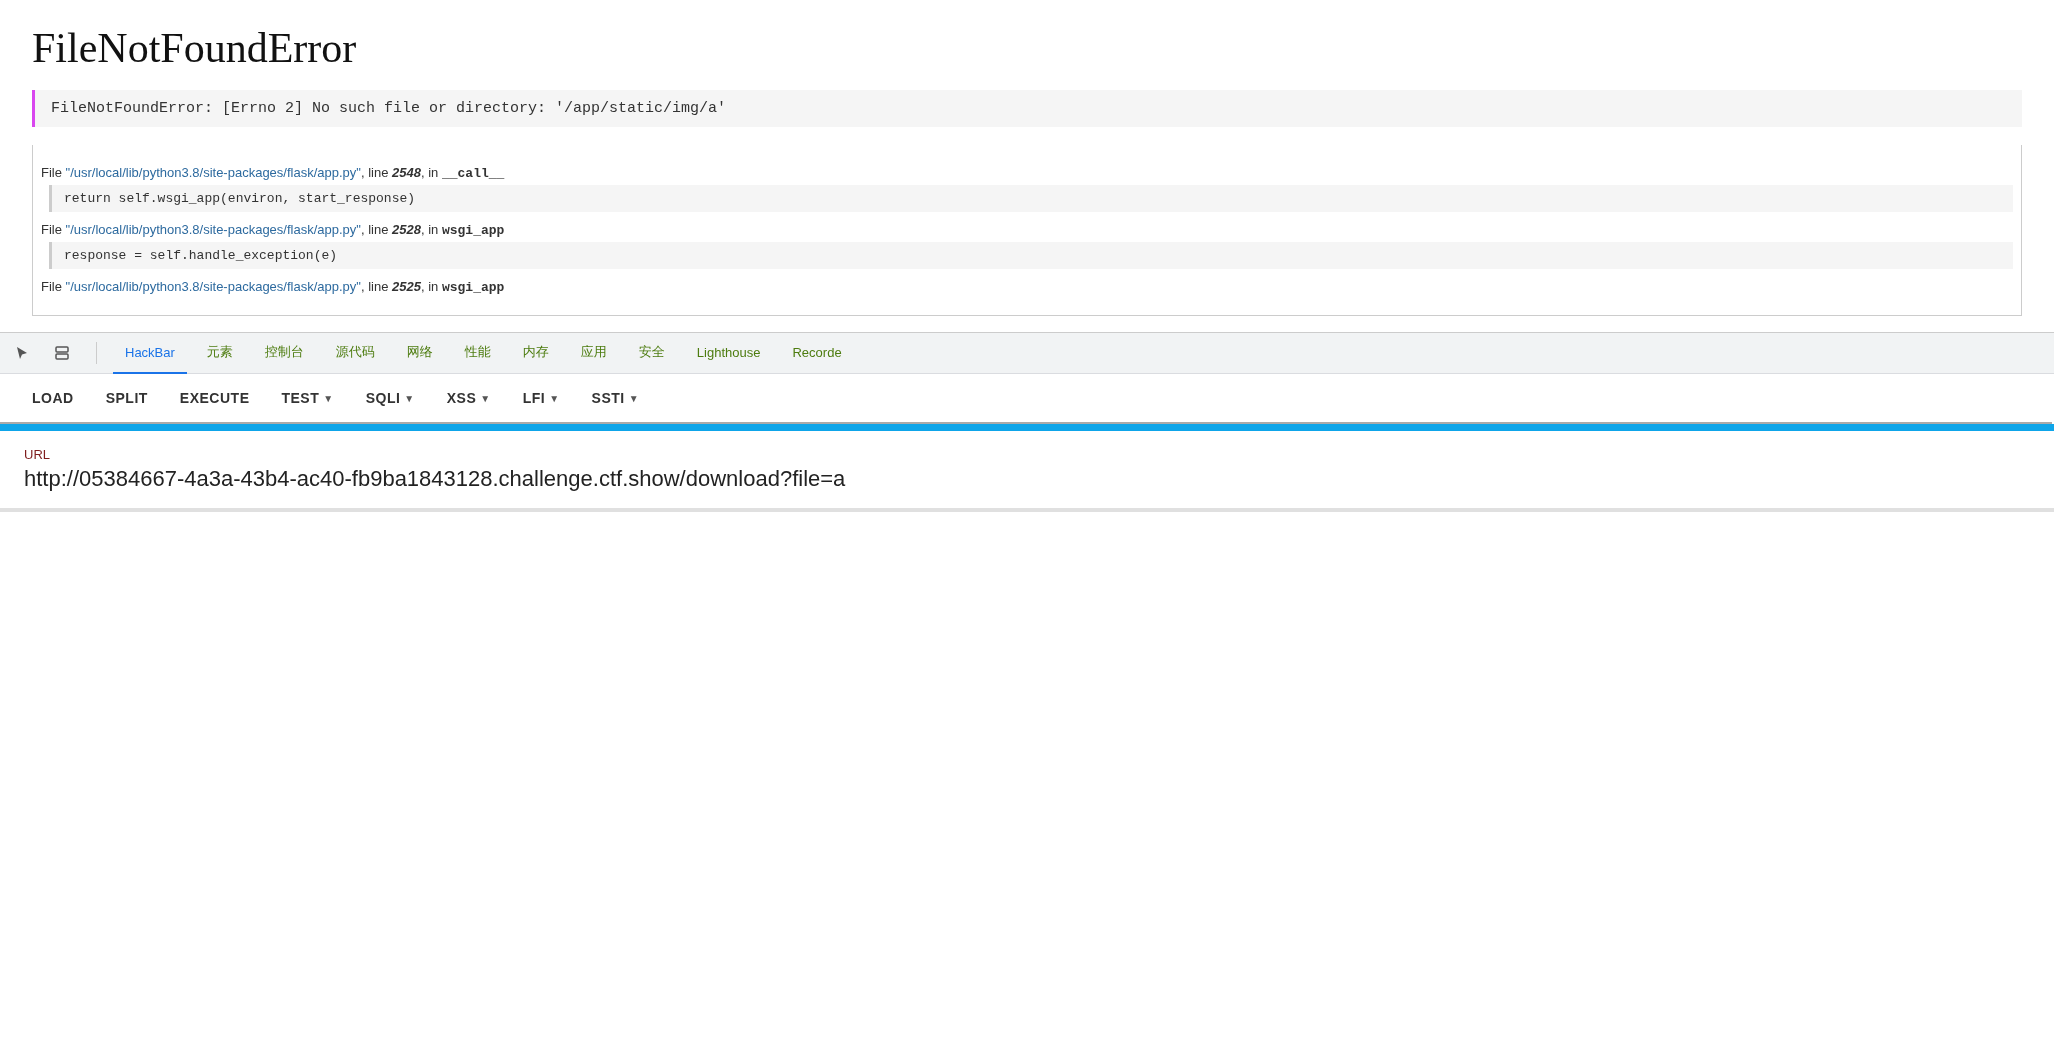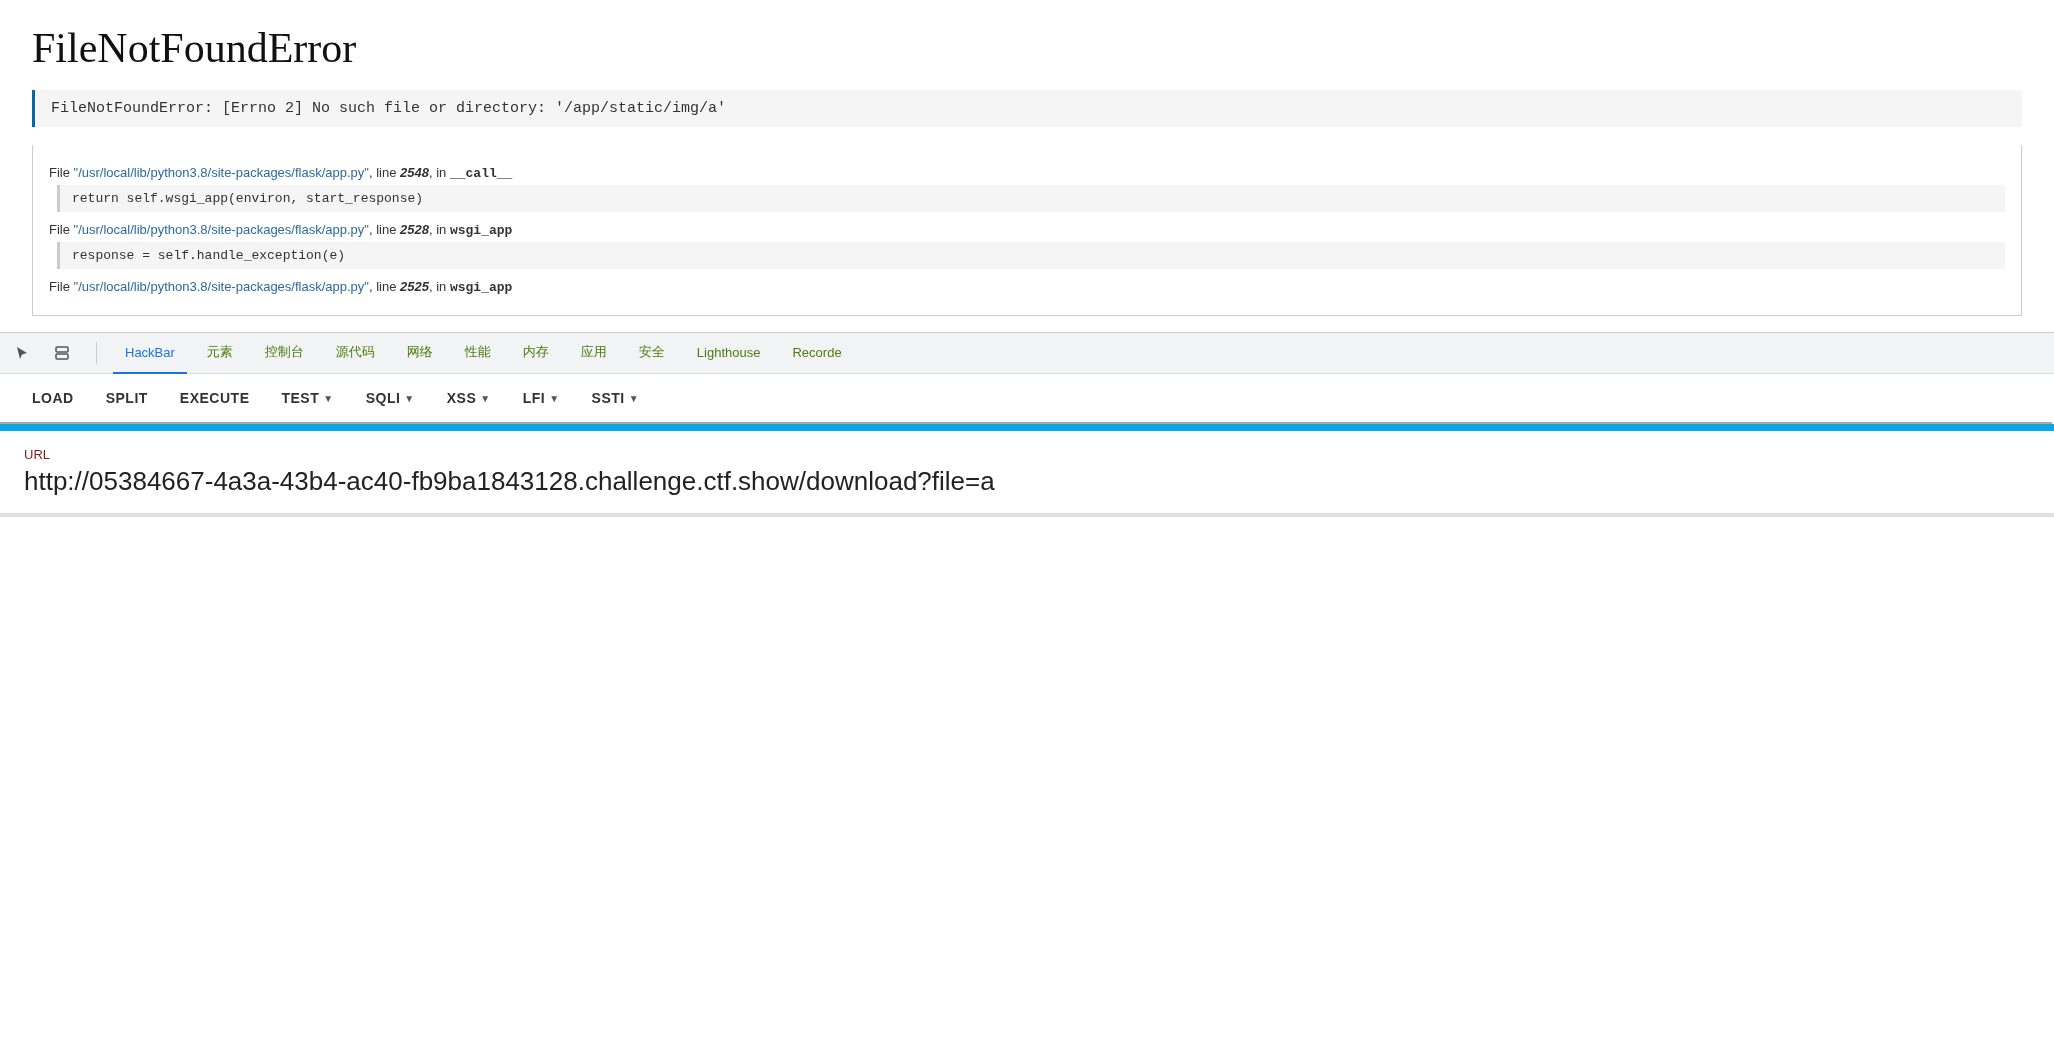--- a/index.html
+++ b/index.html
@@ -26,21 +26,21 @@
       font-family: Georgia, serif;
     }
 
     .error-subtitle {
       font-family: "Courier New", Courier, monospace;
       font-size: 15px;
       color: #333;
       margin-bottom: 18px;
       background: #f5f5f5;
       padding: 10px 16px;
-      border-left: 3px solid #0369a1;
+      border-left: 3px solid #d946ef;
     }
 
     
     .traceback-header {
       background: #2d6a9f;
       color: #fff;
       padding: 10px 20px;
       font-size: 16px;
       margin-bottom: 0;
     }
@@ -51,21 +51,21 @@
 
     .traceback-header .note {
       font-weight: 400;
       font-style: italic;
     }
 
     .traceback-body {
       border: 1px solid #ccc;
       border-top: none;
       background: #fff;
-      padding: 10px 16px;
+      padding: 10px 8px;
     }
 
     .traceback-entry {
       margin: 10px 0;
     }
 
     .traceback-file {
       font-size: 13px;
       color: #333;
       margin-bottom: 4px;
@@ -189,21 +189,21 @@
     }
 
     .url-label {
       font-size: 13px;
       color: #7f1d1d;
       font-weight: 400;
       margin-bottom: 4px;
     }
 
     .url-value {
-      font-size: 26px;
+      font-size: 22px;
       color: #222;
       font-weight: 400;
       word-break: break-all;
     }
 
     
     .bottom-bar {
       height: 4px;
       background: #e0e0e0;
     }

